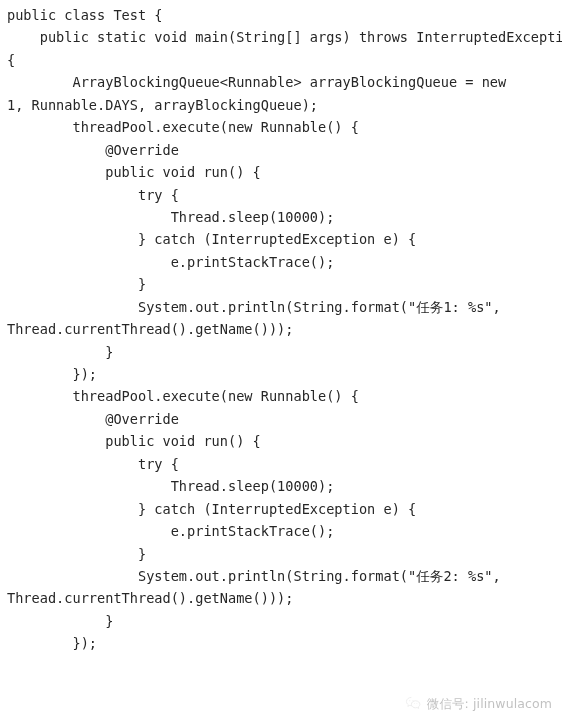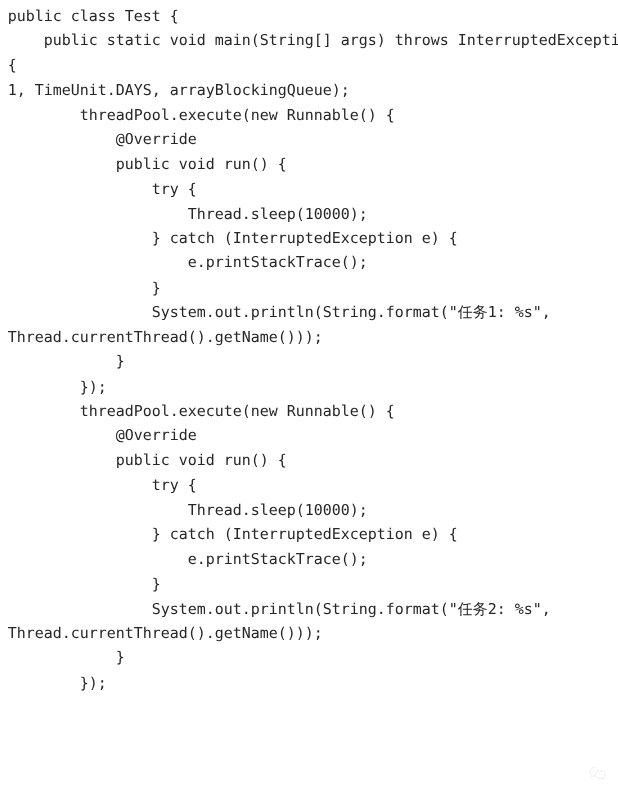--- a/index.html
+++ b/index.html
@@ -66,21 +66,22 @@
     letter-spacing: 0.1px;
   }
 </style>
 </head>
 <body style="background: rgb(255, 255, 255);">
 
 <div id="code-listing" style="color: rgb(38, 38, 38);">
     <span class="code-line">public class Test {</span>
     <span class="code-line">    public static void main(String[] args) throws InterruptedException</span>
     <span class="code-line">{</span>
-    <span class="code-line">1, TimeUnit.DAYS, arrayBlockingQueue);</span>
+    <span class="code-line">        ArrayBlockingQueue&lt;Runnable&gt; arrayBlockingQueue = new</span>
+    <span class="code-line">1, Runnable.DAYS, arrayBlockingQueue);</span>
     <span class="code-line">        threadPool.execute(new Runnable() {</span>
     <span class="code-line">            @Override</span>
     <span class="code-line">            public void run() {</span>
     <span class="code-line">                try {</span>
     <span class="code-line">                    Thread.sleep(10000);</span>
     <span class="code-line">                } catch (InterruptedException e) {</span>
     <span class="code-line">                    e.printStackTrace();</span>
     <span class="code-line">                }</span>
     <span class="code-line">                System.out.println(String.format("任务1: %s",</span>
     <span class="code-line">Thread.currentThread().getName()));</span>
@@ -106,13 +107,14 @@
       <g fill="none" stroke="#b0b0b0" stroke-width="1.1">
         <path d="M9 3.4C5.1 3.4 2 6 2 9.2c0 1.8 1 3.4 2.6 4.5L4 16l2.5-1.3c.8.2 1.6.4 2.5.4 .3 0 .6 0 .9-.05"></path>
         <path d="M15 8.2c3.3 0 6 2.2 6 4.9 0 1.5-.8 2.9-2.2 3.8l.5 2-2.1-1.1c-.7.2-1.4.3-2.2.3-3.3 0-6-2.2-6-4.9s2.7-5 6-5z"></path>
       </g>
       <circle cx="6.8" cy="8.1" r="0.75" fill="#b0b0b0"></circle>
       <circle cx="11.2" cy="8.1" r="0.75" fill="#b0b0b0"></circle>
       <circle cx="13.2" cy="11.8" r="0.65" fill="#b0b0b0"></circle>
       <circle cx="16.8" cy="11.8" r="0.65" fill="#b0b0b0"></circle>
     </svg>
   </span>
+  <span class="wm-text" style="color: rgb(143, 143, 143);">微信号: jilinwulacom</span>
 </div>
 
 </body></html>

